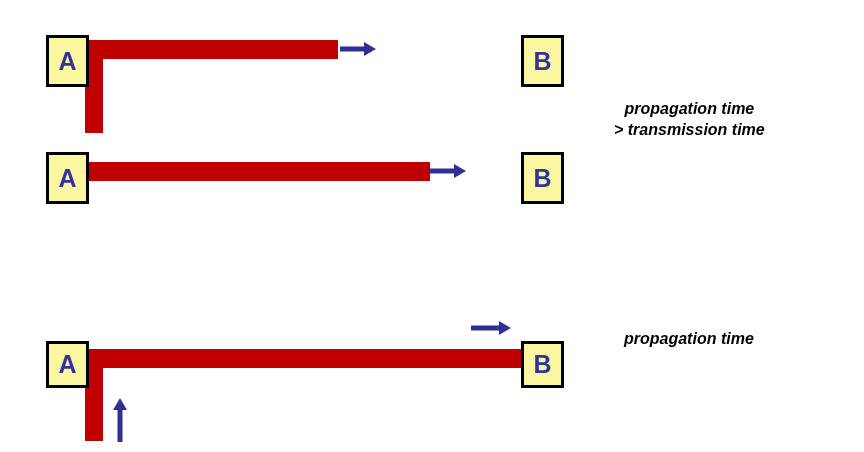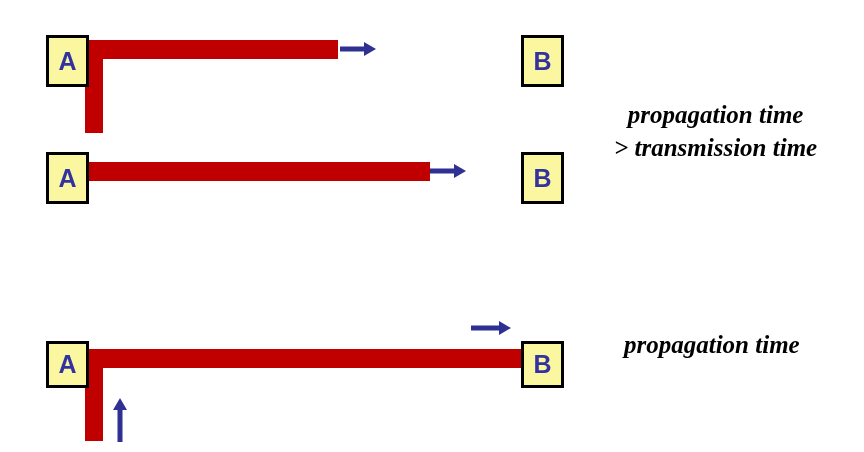--- a/index.html
+++ b/index.html
@@ -87,24 +87,24 @@
     width: 0;
     height: 0;
     border-left: 7px solid transparent;
     border-right: 7px solid transparent;
     border-bottom: 12px solid #2e3191;
   }
 
   
   .caption {
     position: absolute;
-    font-family: Liberation Serif, serif;
+    font-family: Liberation Sans, sans-serif;
     font-weight: bold;
     font-style: italic;
-    font-size: 25px;
+    font-size: 16px;
     color: #000000;
     line-height: 1.32;
     white-space: nowrap;
     z-index: 4;
   }
   .caption .line1 { display: block; text-align: center; }
   .caption .line2 { display: block; text-align: right; }
 </style>
 </head>
 <body>

